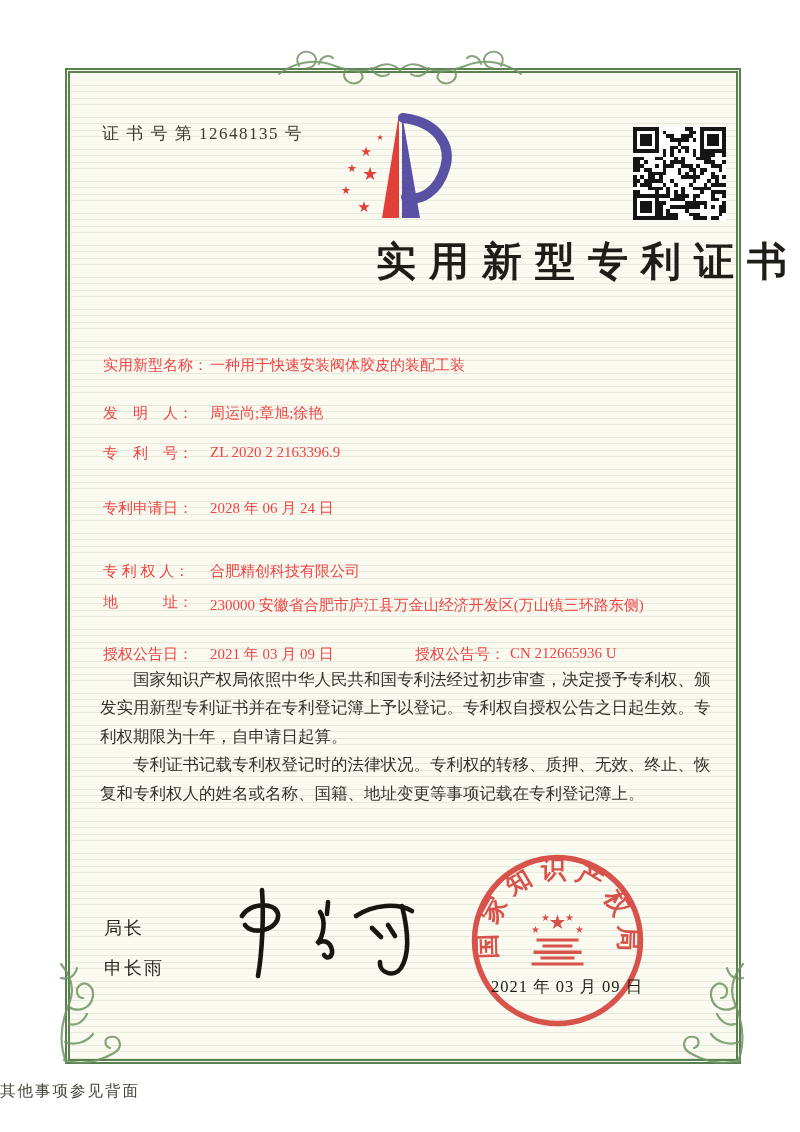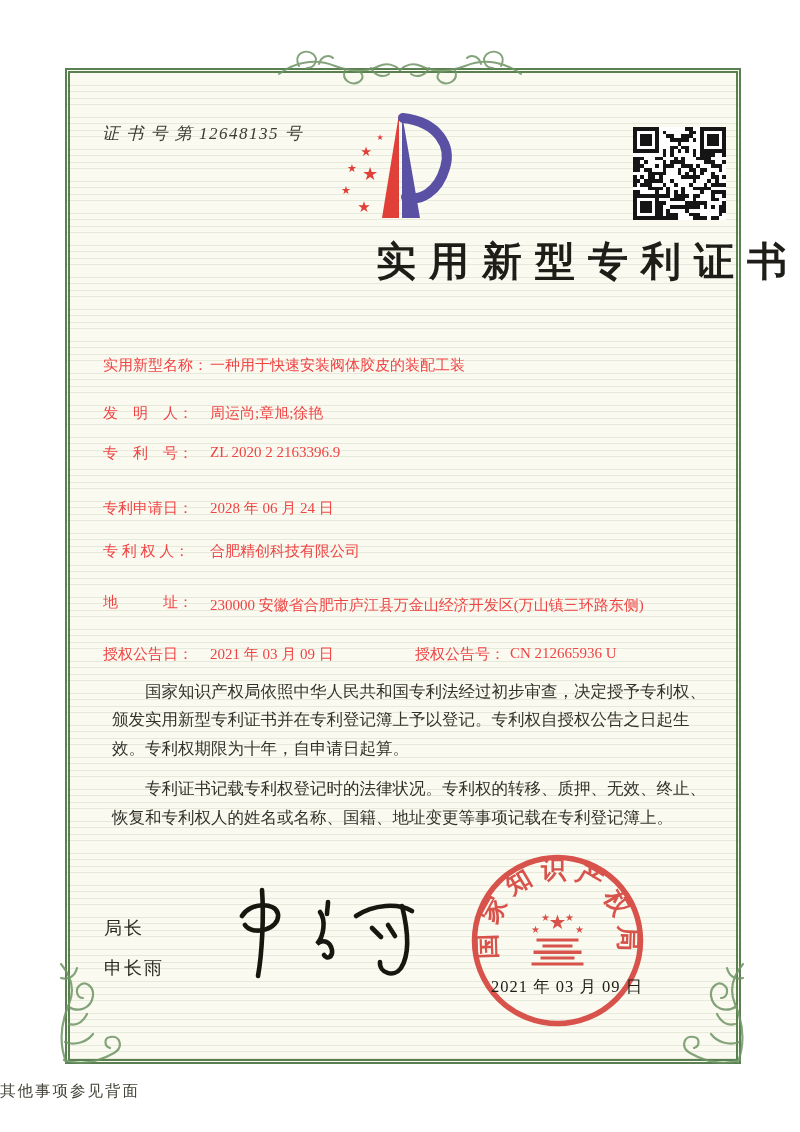--- a/index.html
+++ b/index.html
@@ -14,33 +14,33 @@
     position:absolute;left:65px;top:68px;width:676px;height:996px;
     border:5px double #5a8052;box-sizing:border-box;
     background:
       repeating-linear-gradient(180deg,
         rgba(150,176,134,0.00) 0px, rgba(150,176,134,0.00) 5.6px,
         rgba(150,176,134,0.22) 5.6px, rgba(150,176,134,0.22) 6.4px),
       #fbfaf1;
   }
   .ornament{position:absolute;pointer-events:none;}
   .abs{position:absolute;}
-  .cert-no{left:102px;top:122px;font-size:17px;letter-spacing:1.5px;color:#3c3b31;font-style:italic;}
+  .cert-no{left:102px;top:122px;font-size:17px;letter-spacing:1.5px;color:#3c3b31;}
   .title{
     left:0;right:0;top:234px;text-align:right;font-size:40px;font-weight:bold;
     letter-spacing:13px;text-indent:13px;color:#1e1d17;
   }
   .row{left:103px;font-size:15px;color:#ef4444;white-space:nowrap;margin-top:12px;}
   .row .lbl{display:inline-block;}
   .row .val{position:absolute;left:107px;white-space:nowrap;}
   .row .val.wrap{white-space:normal;width:512px;line-height:1.62;}
   .row .lbl2{position:absolute;left:312px;}
   .row .val2{position:absolute;left:407px;}
   .paras{left:100px;top:666px;width:620px;font-size:16.5px;line-height:1.72;color:#33322a;}
-  .paras p{margin:12px;text-indent:2em;}
+  .paras p{margin:0;text-indent:2em;}
   .sig-label{left:104px;font-size:18px;color:#2c2b23;letter-spacing:2px;}
   .seal-date{left:491px;top:976px;font-size:16.5px;color:#1d1c16;letter-spacing:1px;z-index:6;}
   .page-info{left:0;right:0;top:1038px;text-align:center;font-size:15.5px;color:#3a392f;}
   .back-note{left:0;right:0;top:1081px;text-align:left;font-size:15.5px;color:#45443a;letter-spacing:2px;}
   .qr-box{left:633px;top:127px;width:93px;height:93px;}
   .logo-box{left:336px;top:110px;width:130px;height:118px;}
   .sig-box{left:228px;top:878px;width:212px;height:112px;z-index:4;}
   .seal-box{left:460px;top:843px;width:195px;height:195px;z-index:5;opacity:0.92;}
 </style>
 </head>
@@ -428,21 +428,21 @@
     <span class="val">周运尚;章旭;徐艳</span>
   </div>
   <div class="abs row" style="top:432px">
     <span class="lbl">专　利　号：</span>
     <span class="val">ZL 2020 2 2163396.9</span>
   </div>
   <div class="abs row" style="top:487px">
     <span class="lbl">专利申请日：</span>
     <span class="val">2028 年 06 月 24 日</span>
   </div>
-  <div class="abs row" style="top:530px">
+  <div class="abs row" style="top:550px">
     <span class="lbl">专 利 权 人：</span>
     <span class="val">合肥精创科技有限公司</span>
   </div>
   <div class="abs row" style="top:581px">
     <span class="lbl">地　　　址：</span>
     <span class="val wrap">230000 安徽省合肥市庐江县万金山经济开发区(万山镇三环路东侧)</span>
   </div>
   <div class="abs row" style="top:633px">
     <span class="lbl">授权公告日：</span>
     <span class="val">2021 年 03 月 09 日</span>

